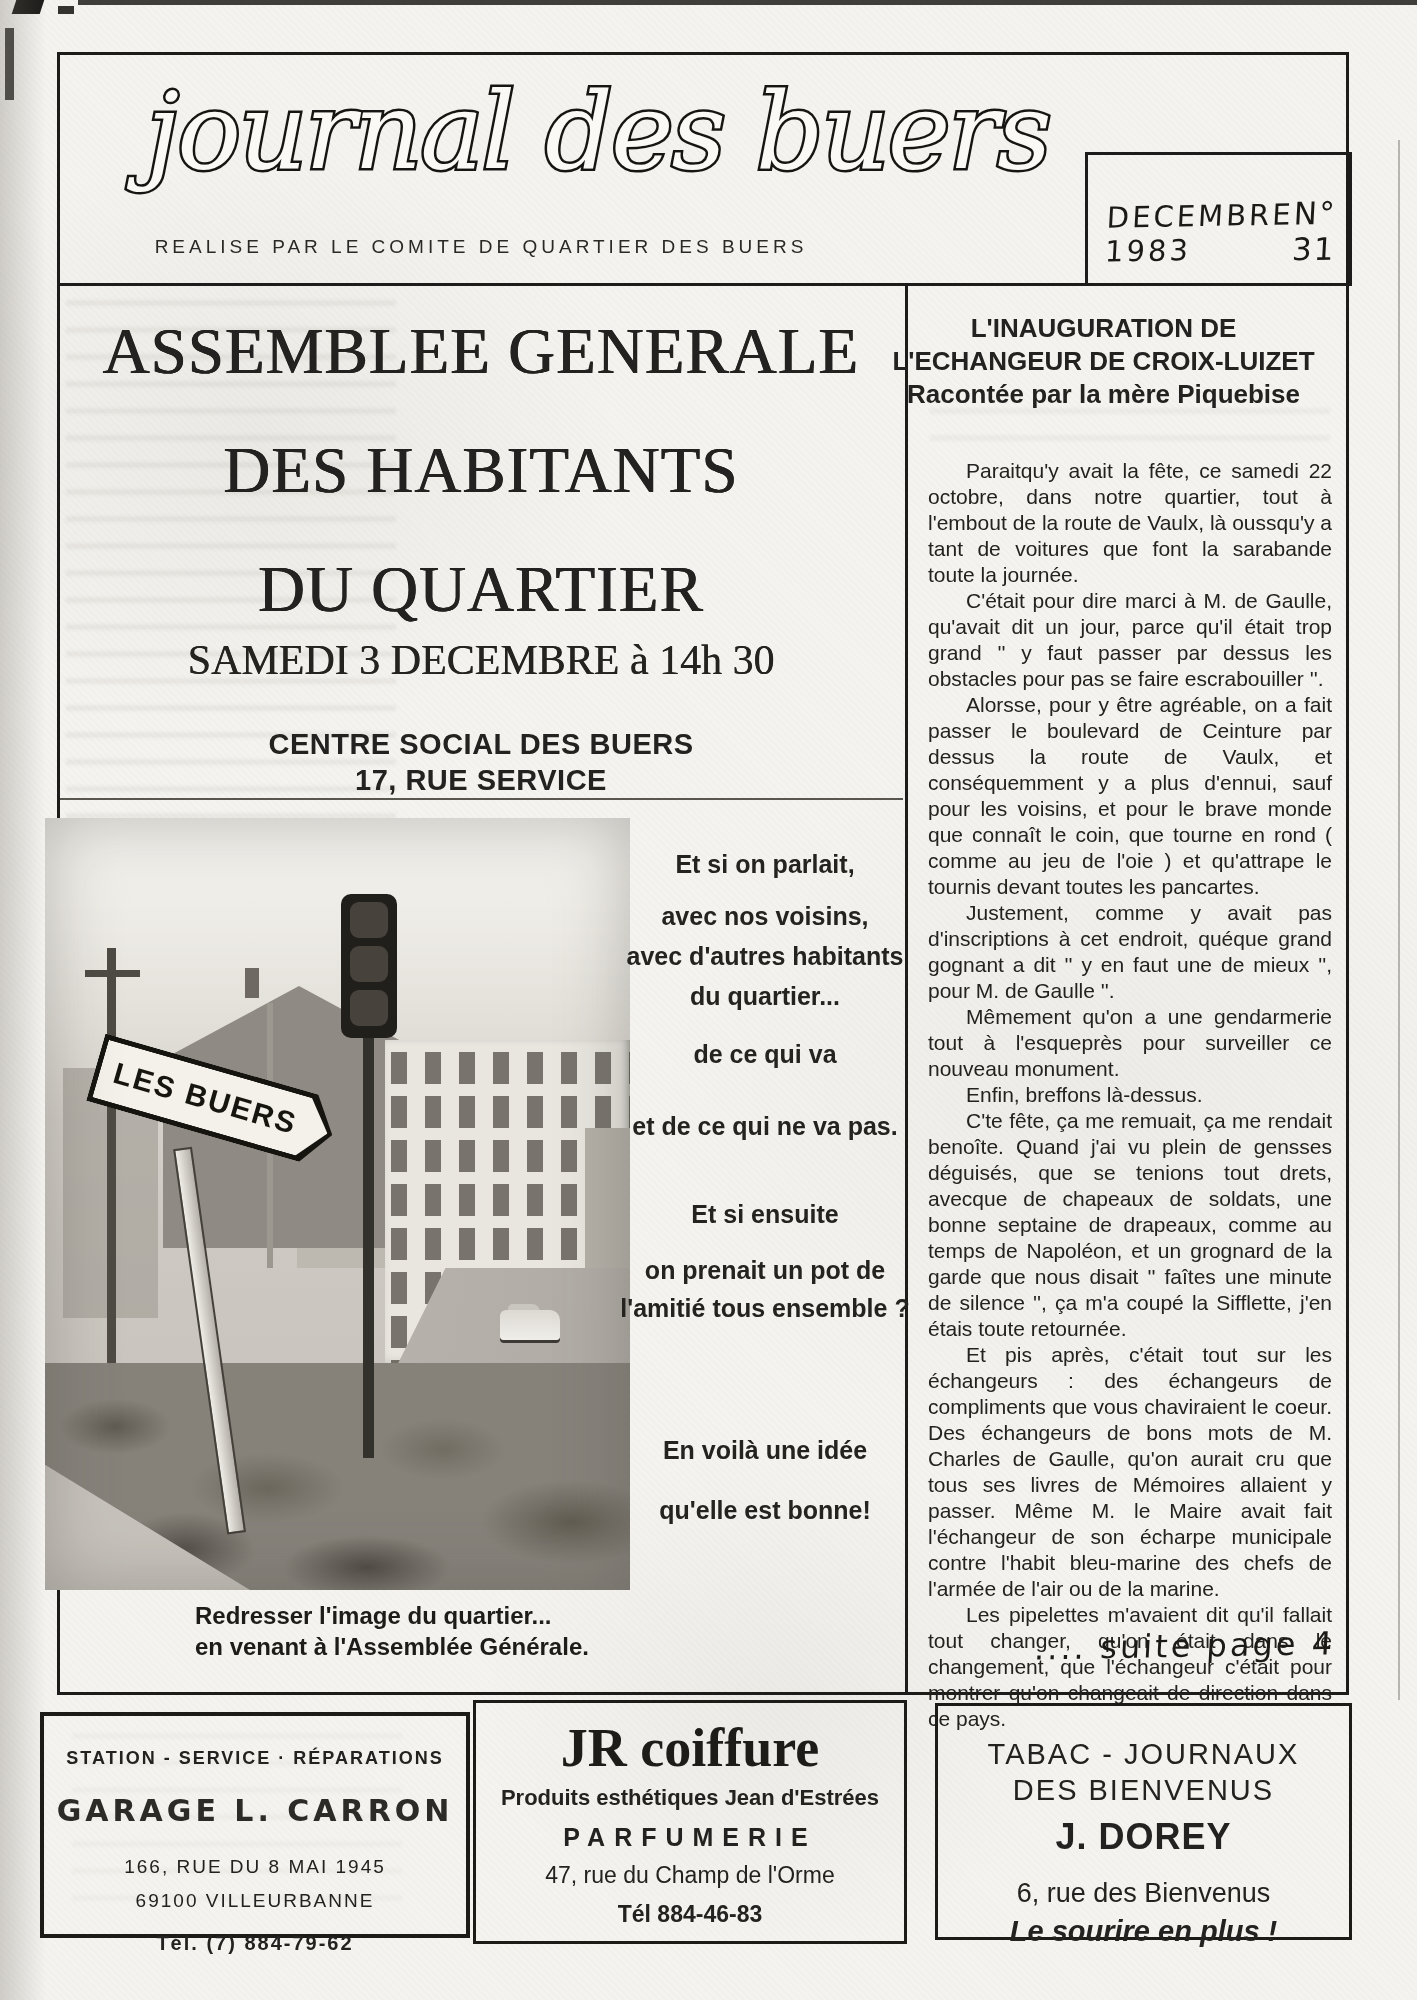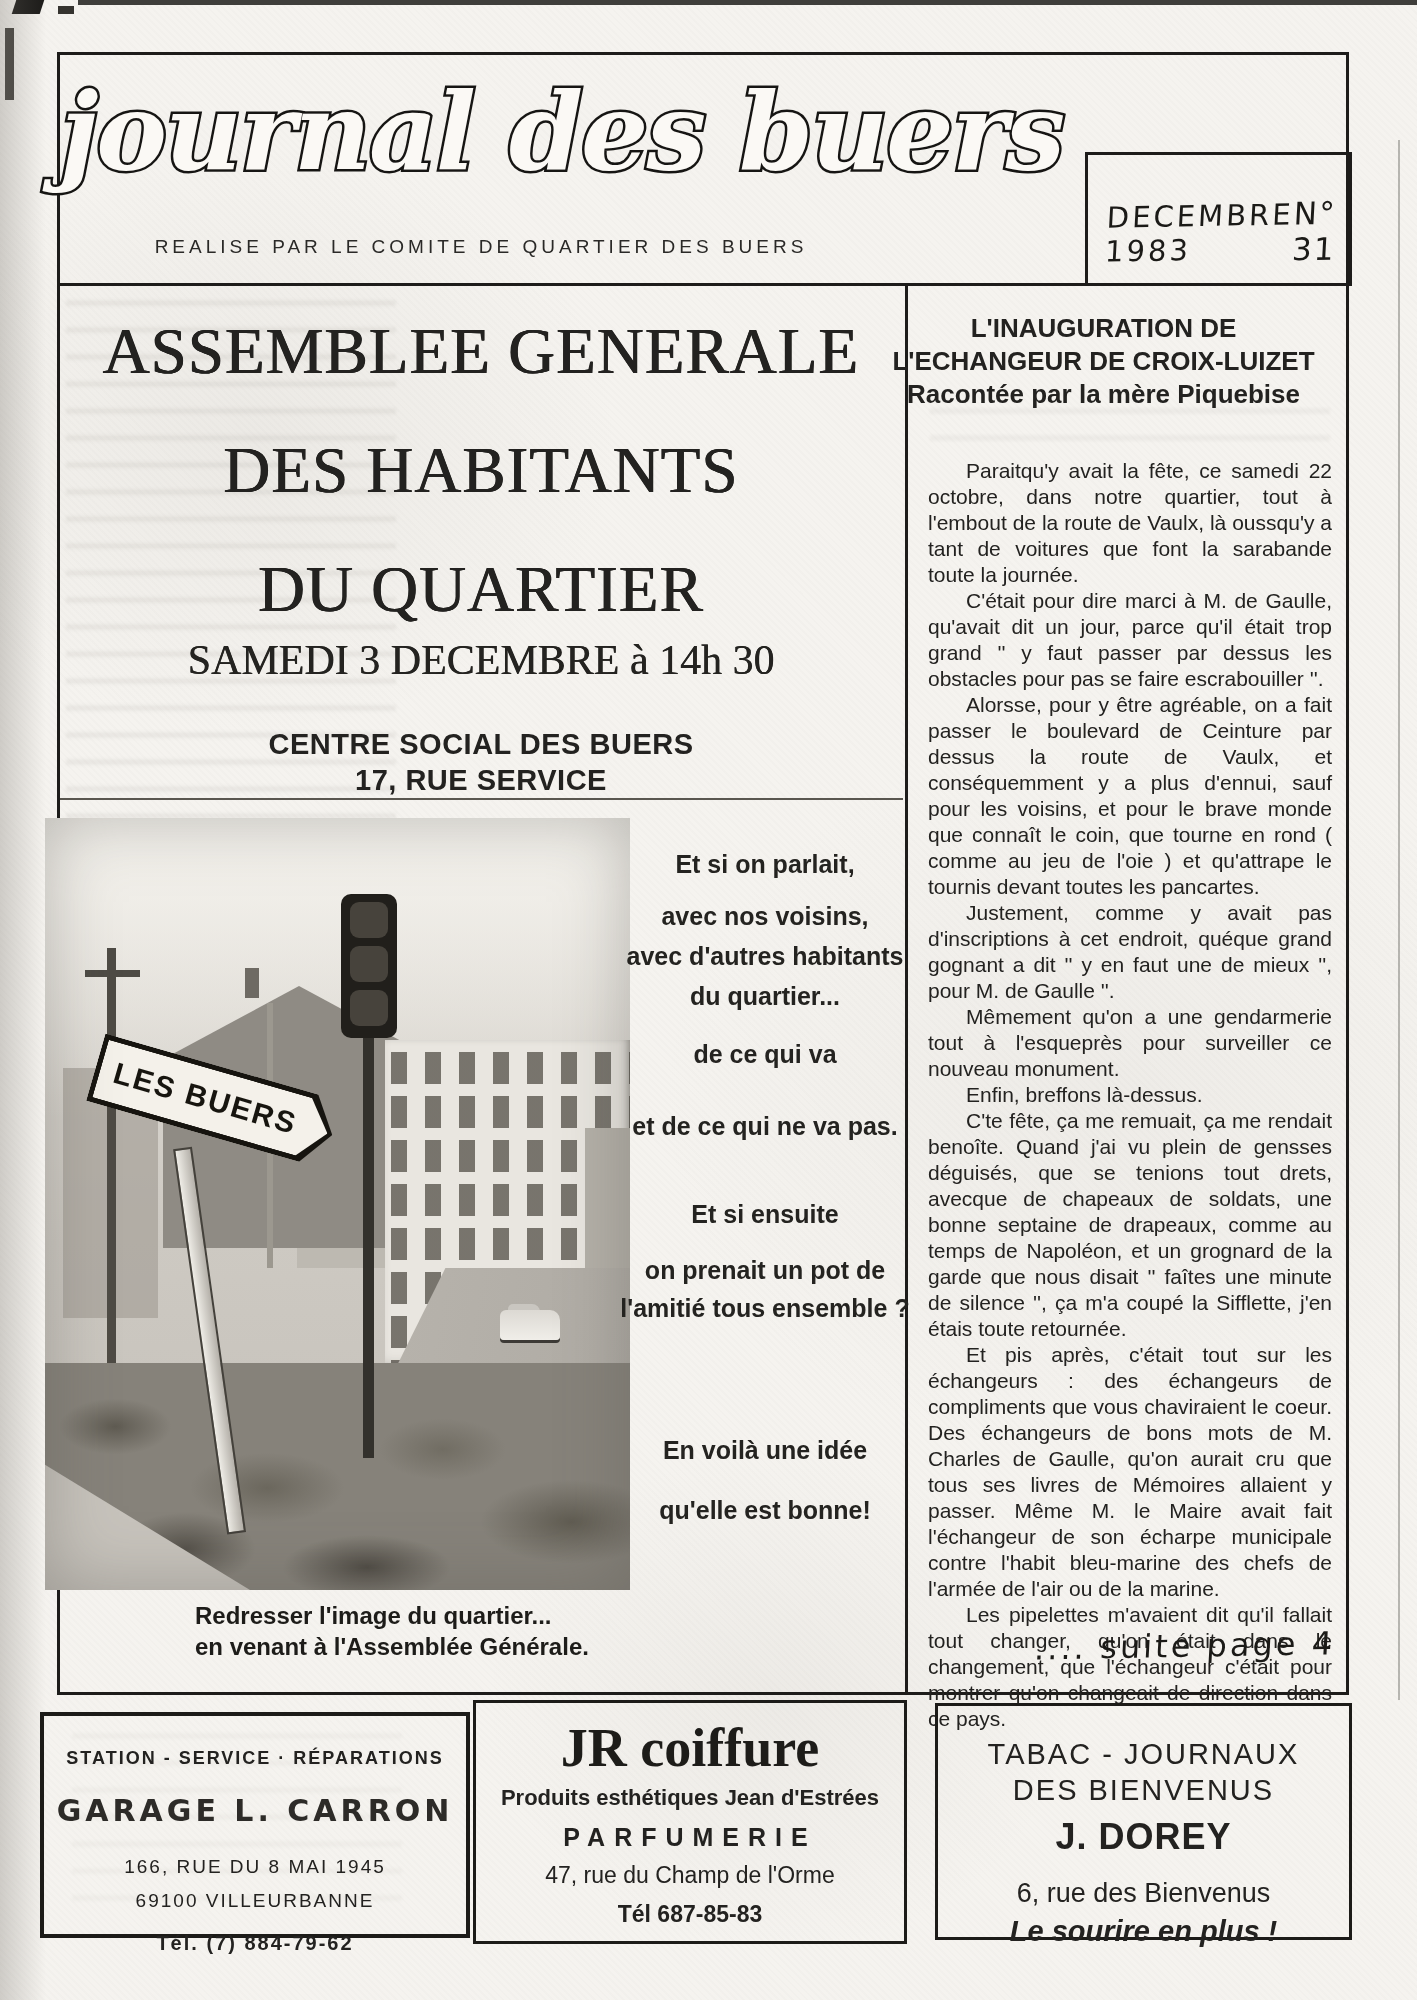--- a/index.html
+++ b/index.html
@@ -29,23 +29,23 @@
   
   .frame{left:57px;top:52px;width:1292px;height:1643px;border:3px solid #1d1c1a;box-sizing:border-box;}
   .header-rule{left:57px;top:283px;width:1295px;height:3px;background:#1d1c1a;}
   .divider-v{left:905px;top:283px;width:3px;height:1412px;background:#1d1c1a;}
   .datebox{left:1085px;top:152px;width:267px;height:134px;border:3px solid #1d1c1a;box-sizing:border-box;
     display:flex;align-items:flex-end;justify-content:space-between;padding:0 16px 16px 18px;}
   .left-rule{left:60px;top:798px;width:843px;height:2px;background:#59564f;}
 
   
   .logo{left:60px;top:48px;width:980px;height:178px;white-space:nowrap;text-align:center;
-    font-family:"DejaVu Serif","Liberation Serif",serif;font-style:italic;font-weight:bold;
+    font-family:"DejaVu Serif","Liberation Serif",serif;font-style:italic;font-weight:normal;
     font-size:106px;line-height:168px;letter-spacing:-2px;color:#fbf9f5;
-    -webkit-text-stroke:5px #161513;paint-order:stroke fill;}
+    -webkit-text-stroke:5px #161513;paint-order:stroke fill;padding-left:48px;}
   .subtitle{left:57px;top:236px;width:848px;text-align:center;font-size:19px;letter-spacing:4px;color:#2a2927;}
   .hand{font-family:"DejaVu Sans","Liberation Sans",sans-serif;color:#1b1a17;transform:skewX(-4deg) rotate(-1deg);}
   .date-text{font-size:29px;letter-spacing:3px;}
   .issue-text{font-size:31px;letter-spacing:2px;}
 
   
   .headline{left:57px;top:292px;width:848px;text-align:center;}
   .headline-line{font-family:"Liberation Serif","DejaVu Serif",serif;font-size:65px;line-height:119px;
     color:#232220;letter-spacing:1px;text-shadow:.4px 0 0 currentColor,-.4px 0 0 currentColor;}
   .when{left:57px;top:636px;width:848px;text-align:center;font-family:"Liberation Serif","DejaVu Serif",serif;
@@ -251,21 +251,21 @@
     <div class="addr1">166, RUE DU 8 MAI 1945</div>
     <div class="addr2">69100  VILLEURBANNE</div>
     <div class="tel">Tél. (7) 884-79-62</div>
   </div>
 
   <div class="abs adbox ad-coiffure">
     <div class="name">JR coiffure</div>
     <div class="products">Produits esthétiques Jean d'Estrées</div>
     <div class="category">PARFUMERIE</div>
     <div class="address">47, rue du Champ de l'Orme</div>
-    <div class="tel">Tél 687-85-83</div>
+    <div class="tel">Tél 884-46-83</div>
   </div>
 
   <div class="abs adbox ad-tabac">
     <div class="l1">TABAC - JOURNAUX</div>
     <div class="l2">DES BIENVENUS</div>
     <div class="name">J. DOREY</div>
     <div class="address">6, rue des Bienvenus</div>
     <div class="slogan">Le sourire en plus !</div>
   </div>
 

